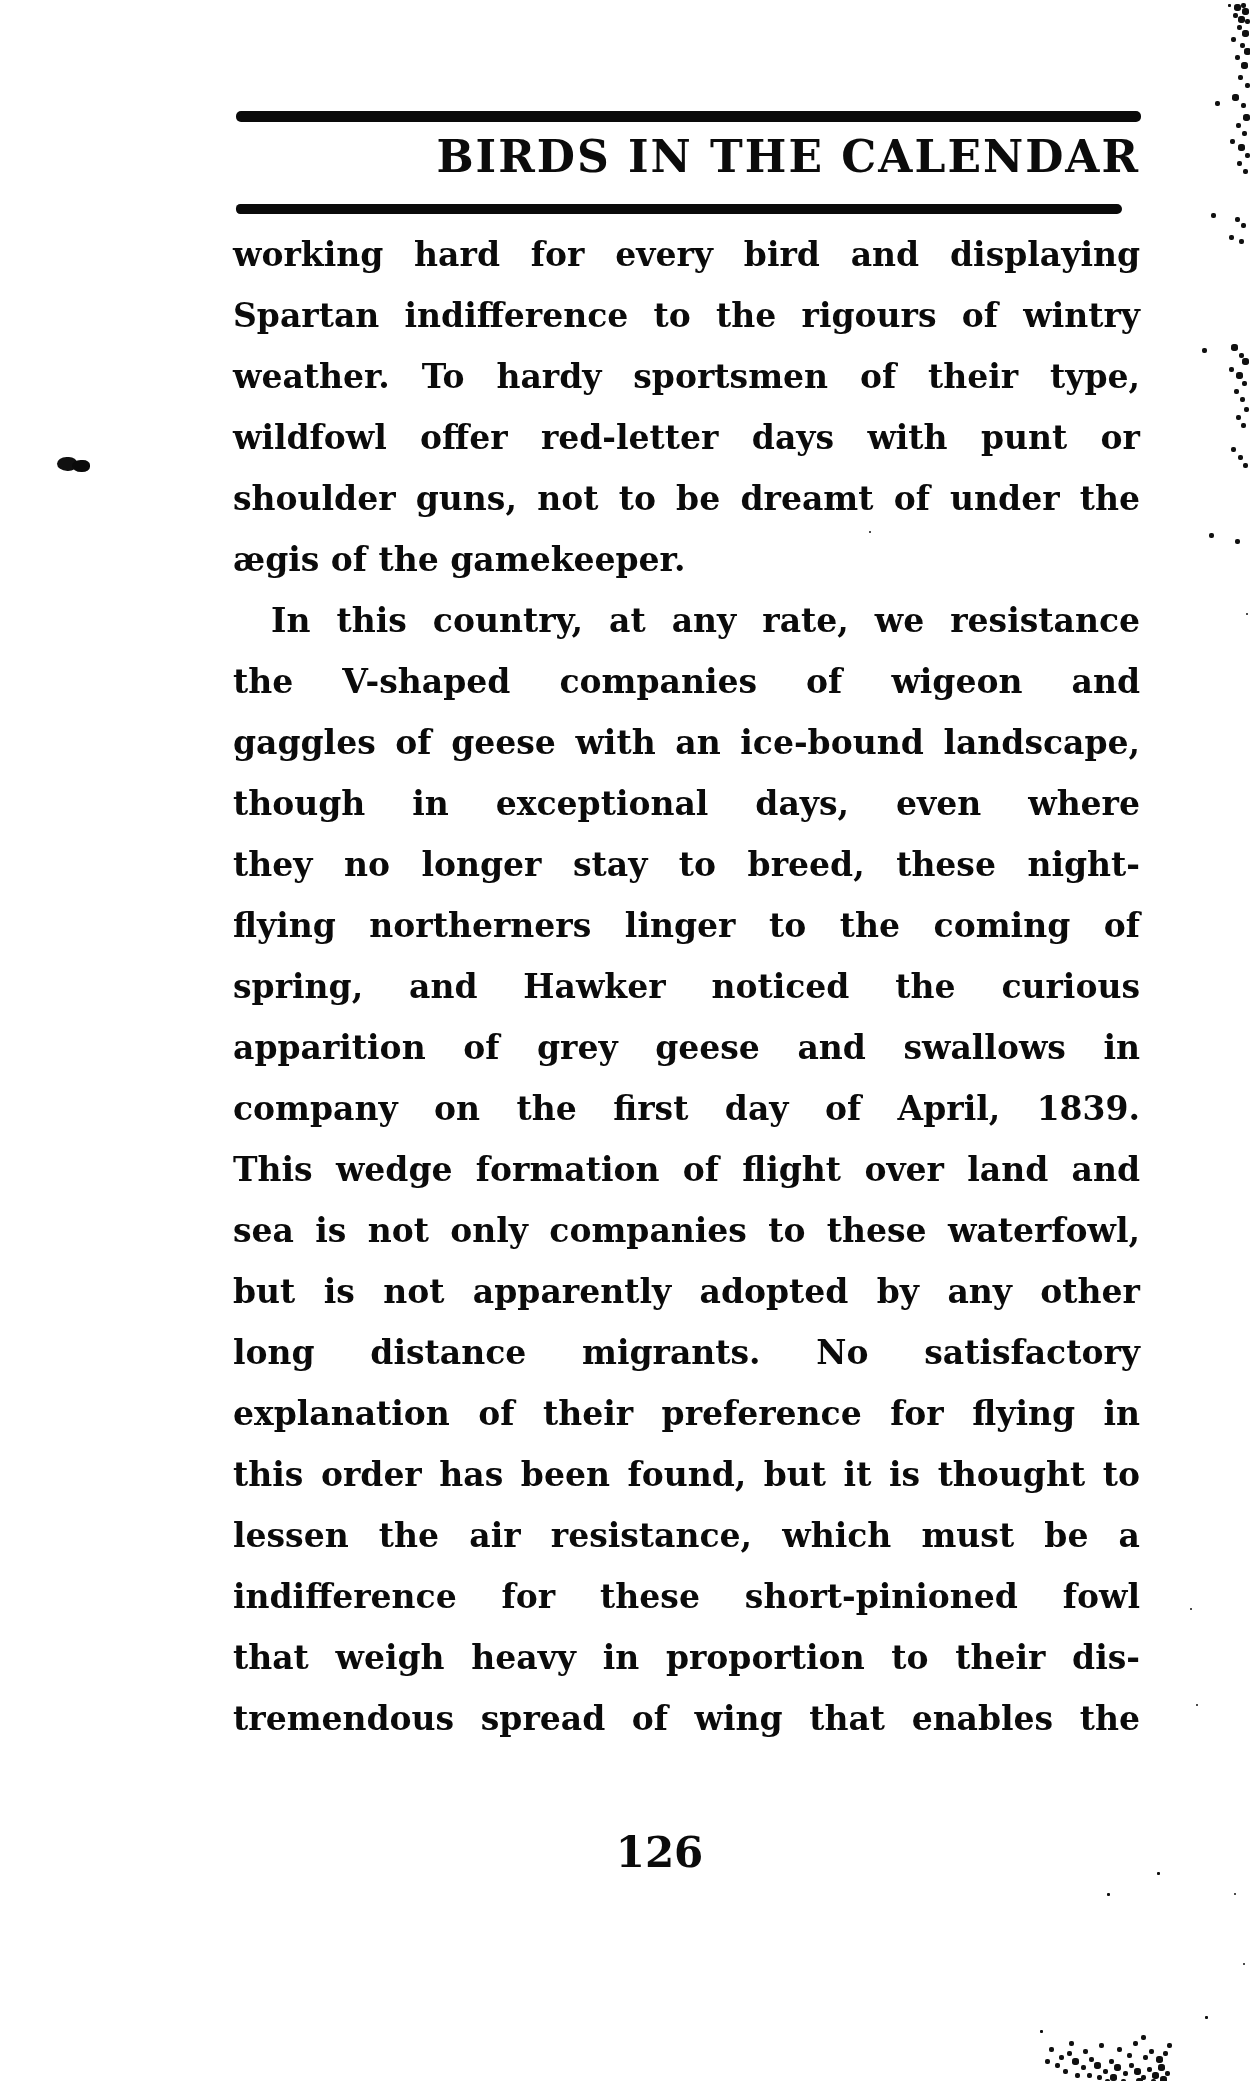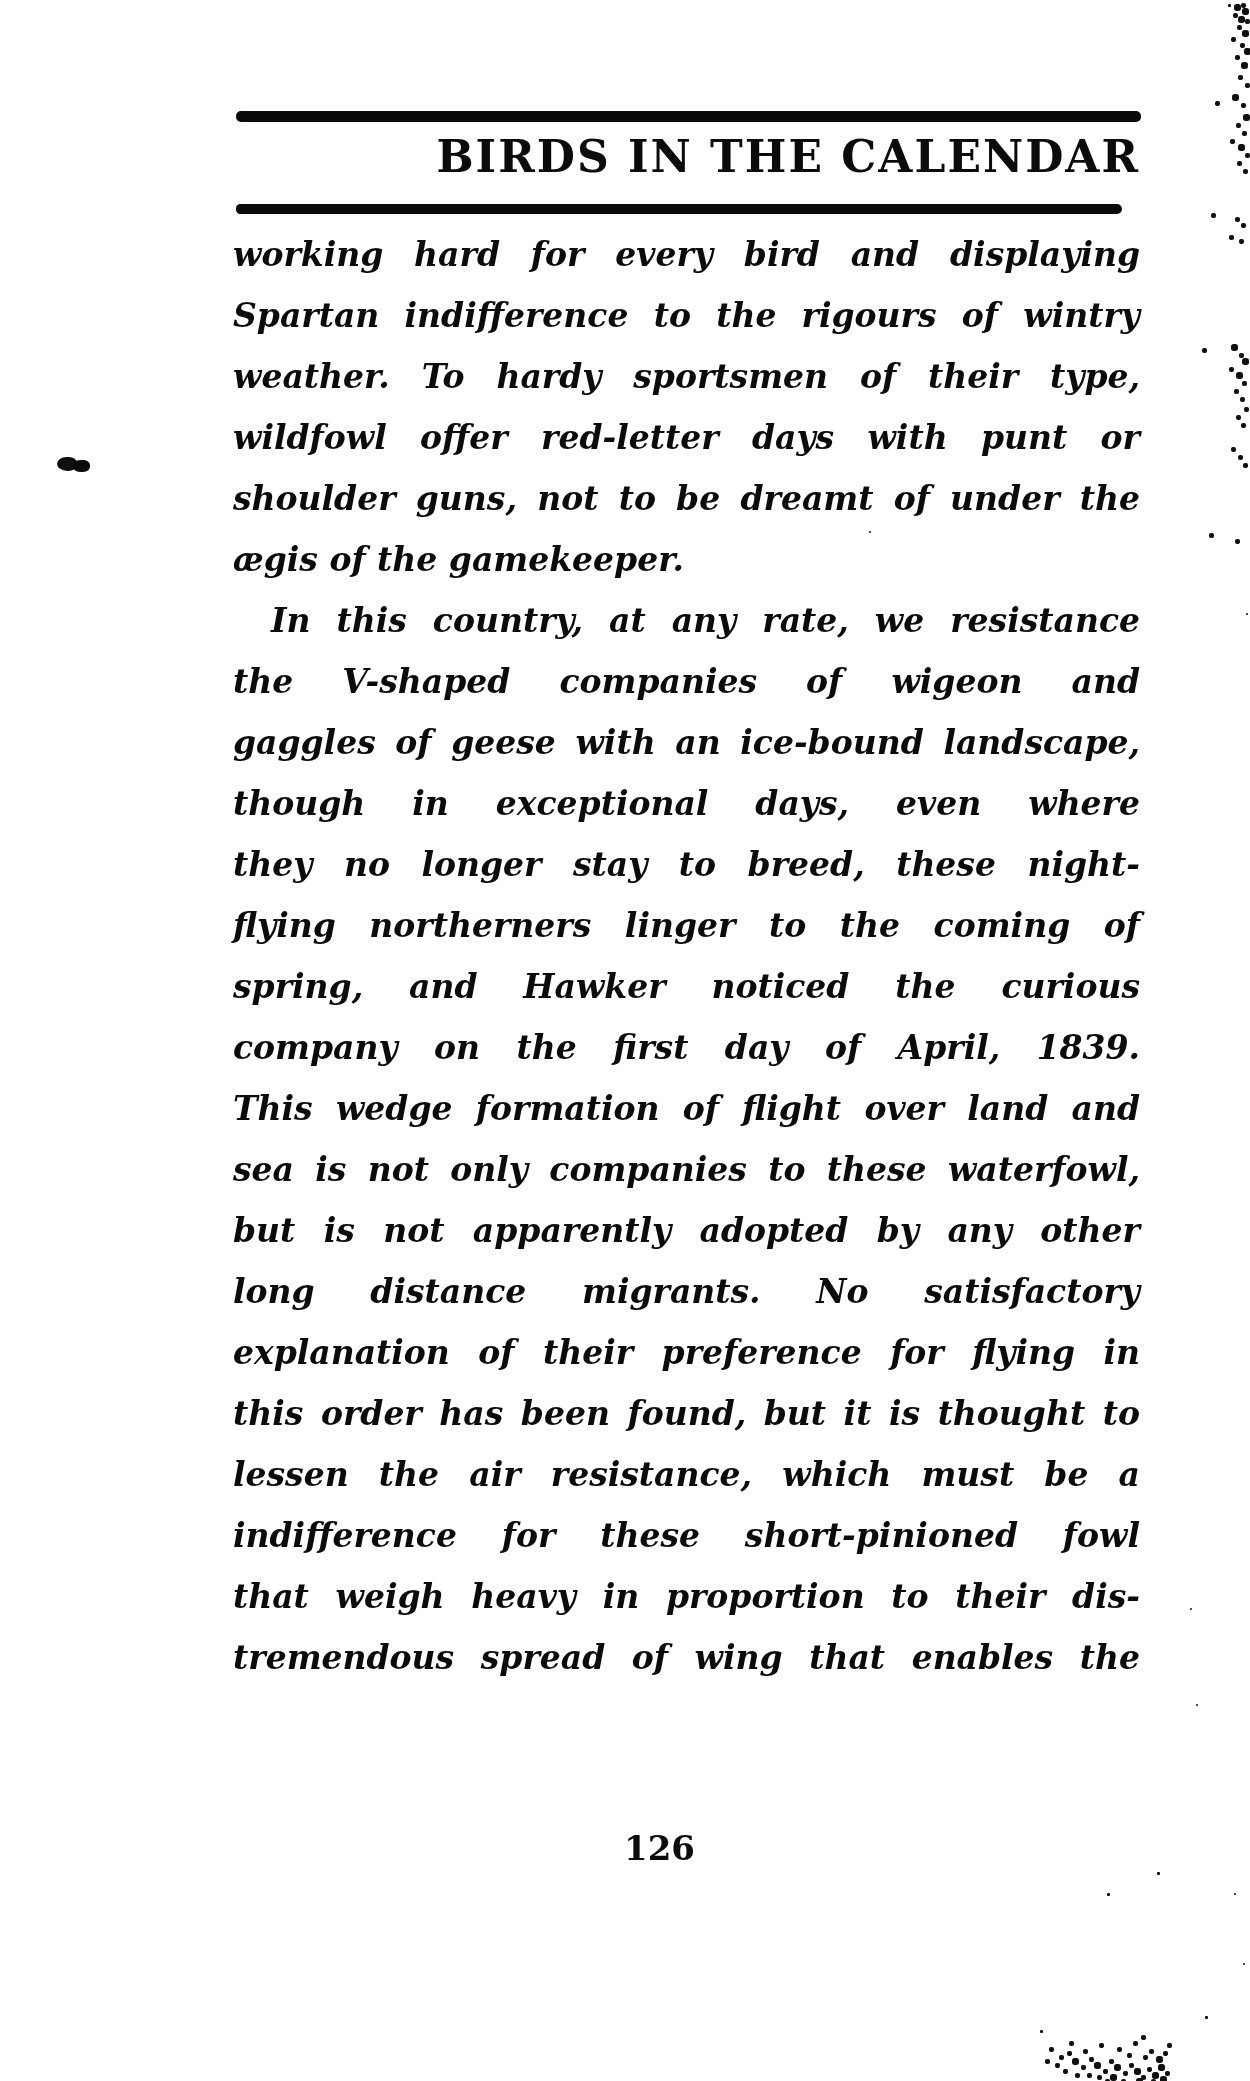--- a/index.html
+++ b/index.html
@@ -30,29 +30,28 @@
   .body-block {
     position: absolute; left: 233px; top: 224px; width: 907px;
     font-size: 33px; font-weight: 700;
     text-align: justify;
   }
   .line {
     line-height: 61px; height: 61px;
     text-align: justify;
     text-align-last: justify;
     white-space: nowrap;
-    font-style: italic;
   }
   .para-1 .line:last-child { text-align-last: left; }   
   .para-2 .line:first-child { text-indent: 38px; }       
 
   
   .folio {
     position: absolute; left: 233px; top: 1828px; width: 907px;
-    text-align: center; font-size: 34px; font-weight: 700;
+    text-align: center; font-size: 42px; font-weight: 700;
     transform: translateX(-27px);
   }
 
   
   .speck { position: absolute; width: 3px; height: 3px; background: #101010; border-radius: 1px; }
   .noise-top-right {
     left: 1228px; top: 4px;
     box-shadow:
       8px 2px 0 2px #101010, 14px 0px 0 1px #101010, 16px 6px 0 2px #101010,
       6px 10px 0 1px #101010, 12px 14px 0 2px #101010, 18px 16px 0 1px #101010,
@@ -125,20 +124,21 @@
         <div class="line">ægis of the gamekeeper.</div>
       </div>
     <div class="para para-2">
         <div class="line">In this country, at any rate, we resistance</div>
         <div class="line">the V-shaped companies of wigeon and</div>
         <div class="line">gaggles of geese with an ice-bound landscape,</div>
         <div class="line">though in exceptional days, even where</div>
         <div class="line">they no longer stay to breed, these night-</div>
         <div class="line">flying northerners linger to the coming of</div>
         <div class="line">spring, and Hawker noticed the curious</div>
+        <div class="line">apparition of grey geese and swallows in</div>
         <div class="line">company on the first day of April, 1839.</div>
         <div class="line">This wedge formation of flight over land and</div>
         <div class="line">sea is not only companies to these waterfowl,</div>
         <div class="line">but is not apparently adopted by any other</div>
         <div class="line">long distance migrants. No satisfactory</div>
         <div class="line">explanation of their preference for flying in</div>
         <div class="line">this order has been found, but it is thought to</div>
         <div class="line">lessen the air resistance, which must be a</div>
         <div class="line">indifference for these short-pinioned fowl</div>
         <div class="line">that weigh heavy in proportion to their dis-</div>

